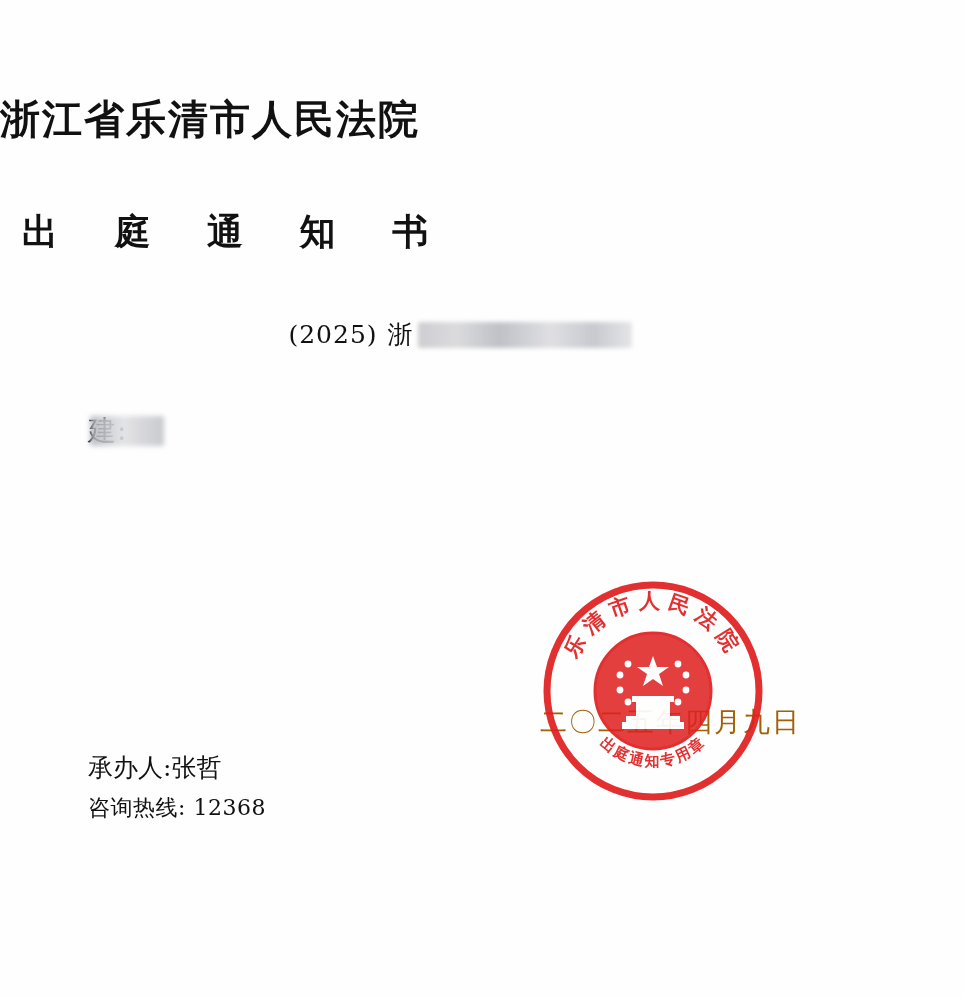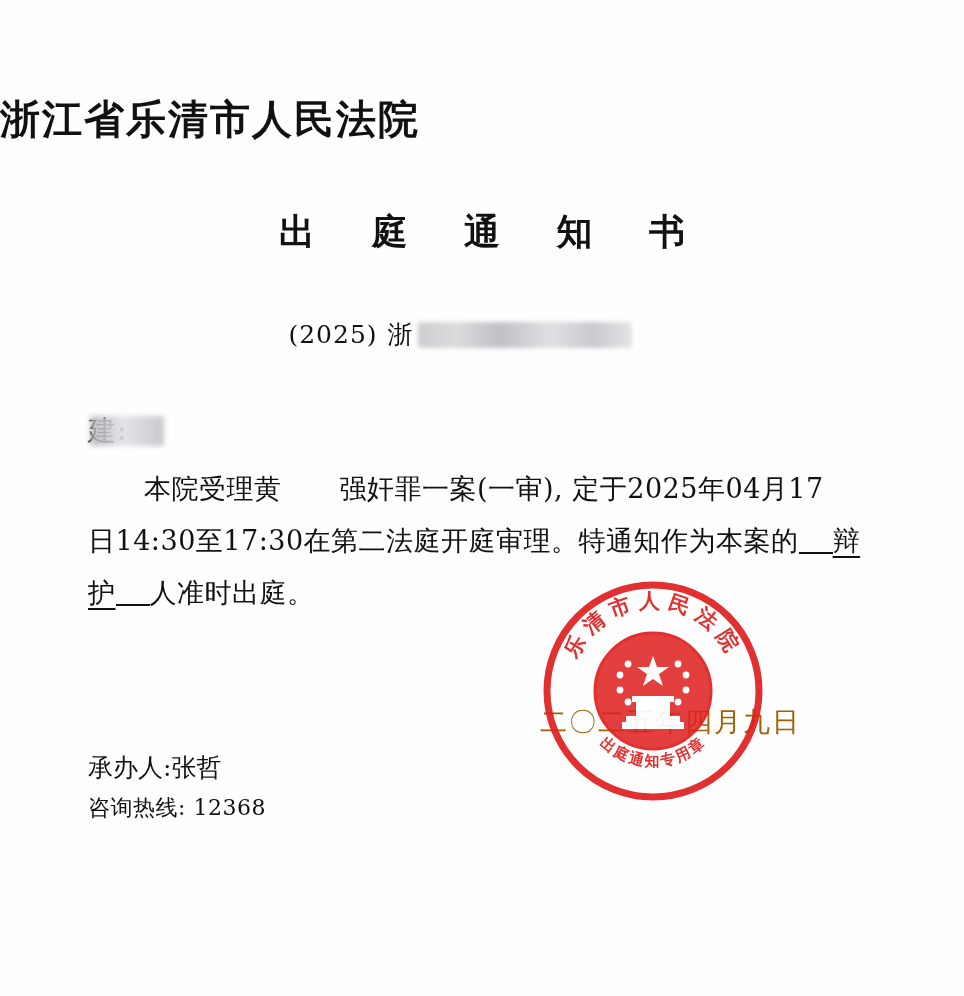--- a/index.html
+++ b/index.html
@@ -33,21 +33,20 @@
     font-weight: 700;
     letter-spacing: 2px;
     font-family: "DejaVu Serif", "Liberation Serif", serif;
   }
 
   .doc-title {
     position: absolute;
     top: 208px;
     left: 0;
     width: 964px;
-    text-align: center;
     font-size: 36px;
     font-weight: 700;
     letter-spacing: 22px;
     text-indent: 22px;
     font-family: "DejaVu Serif", "Liberation Serif", serif;
   }
 
   
   .case-line {
     position: absolute;
@@ -179,32 +178,20 @@
     <span class="case-year">(2025)</span>
     <span class="case-prefix">浙</span>
     <span class="redacted case-blur"></span>
   </div>
 
   <div class="recipient">
     <span class="name-blur"></span>
     <span>建:</span>
   </div>
 
-  <div class="body-text">
-    <p class="indent">
-      <span>本院受理黄</span><span class="gapname"></span><span>强奸罪一案(一审),</span>
-      <span>定于2025年04月17</span>
-    </p>
-    <p>
-      <span>日14:30至17:30在第二法庭开庭审理。特通知作为本案的</span><span class="blank-ul"></span><span class="ul">辩</span>
-    </p>
-    <p>
-      <span class="ul">护</span><span class="blank-ul"></span><span>人准时出庭。</span>
-    </p>
-  </div>
 
   <div class="date-line">二〇二五年四月九日</div>
 
   <div class="seal">
     <svg width="226" height="226" viewBox="0 0 226 226" xmlns="http://www.w3.org/2000/svg">
       <defs>
         <path id="topArc" d="M 30 113 A 83 83 0 0 1 196 113"></path>
         <path id="bottomArc" d="M 38 113 A 75 75 0 0 0 188 113"></path>
       </defs>
       <g opacity="0.93">

